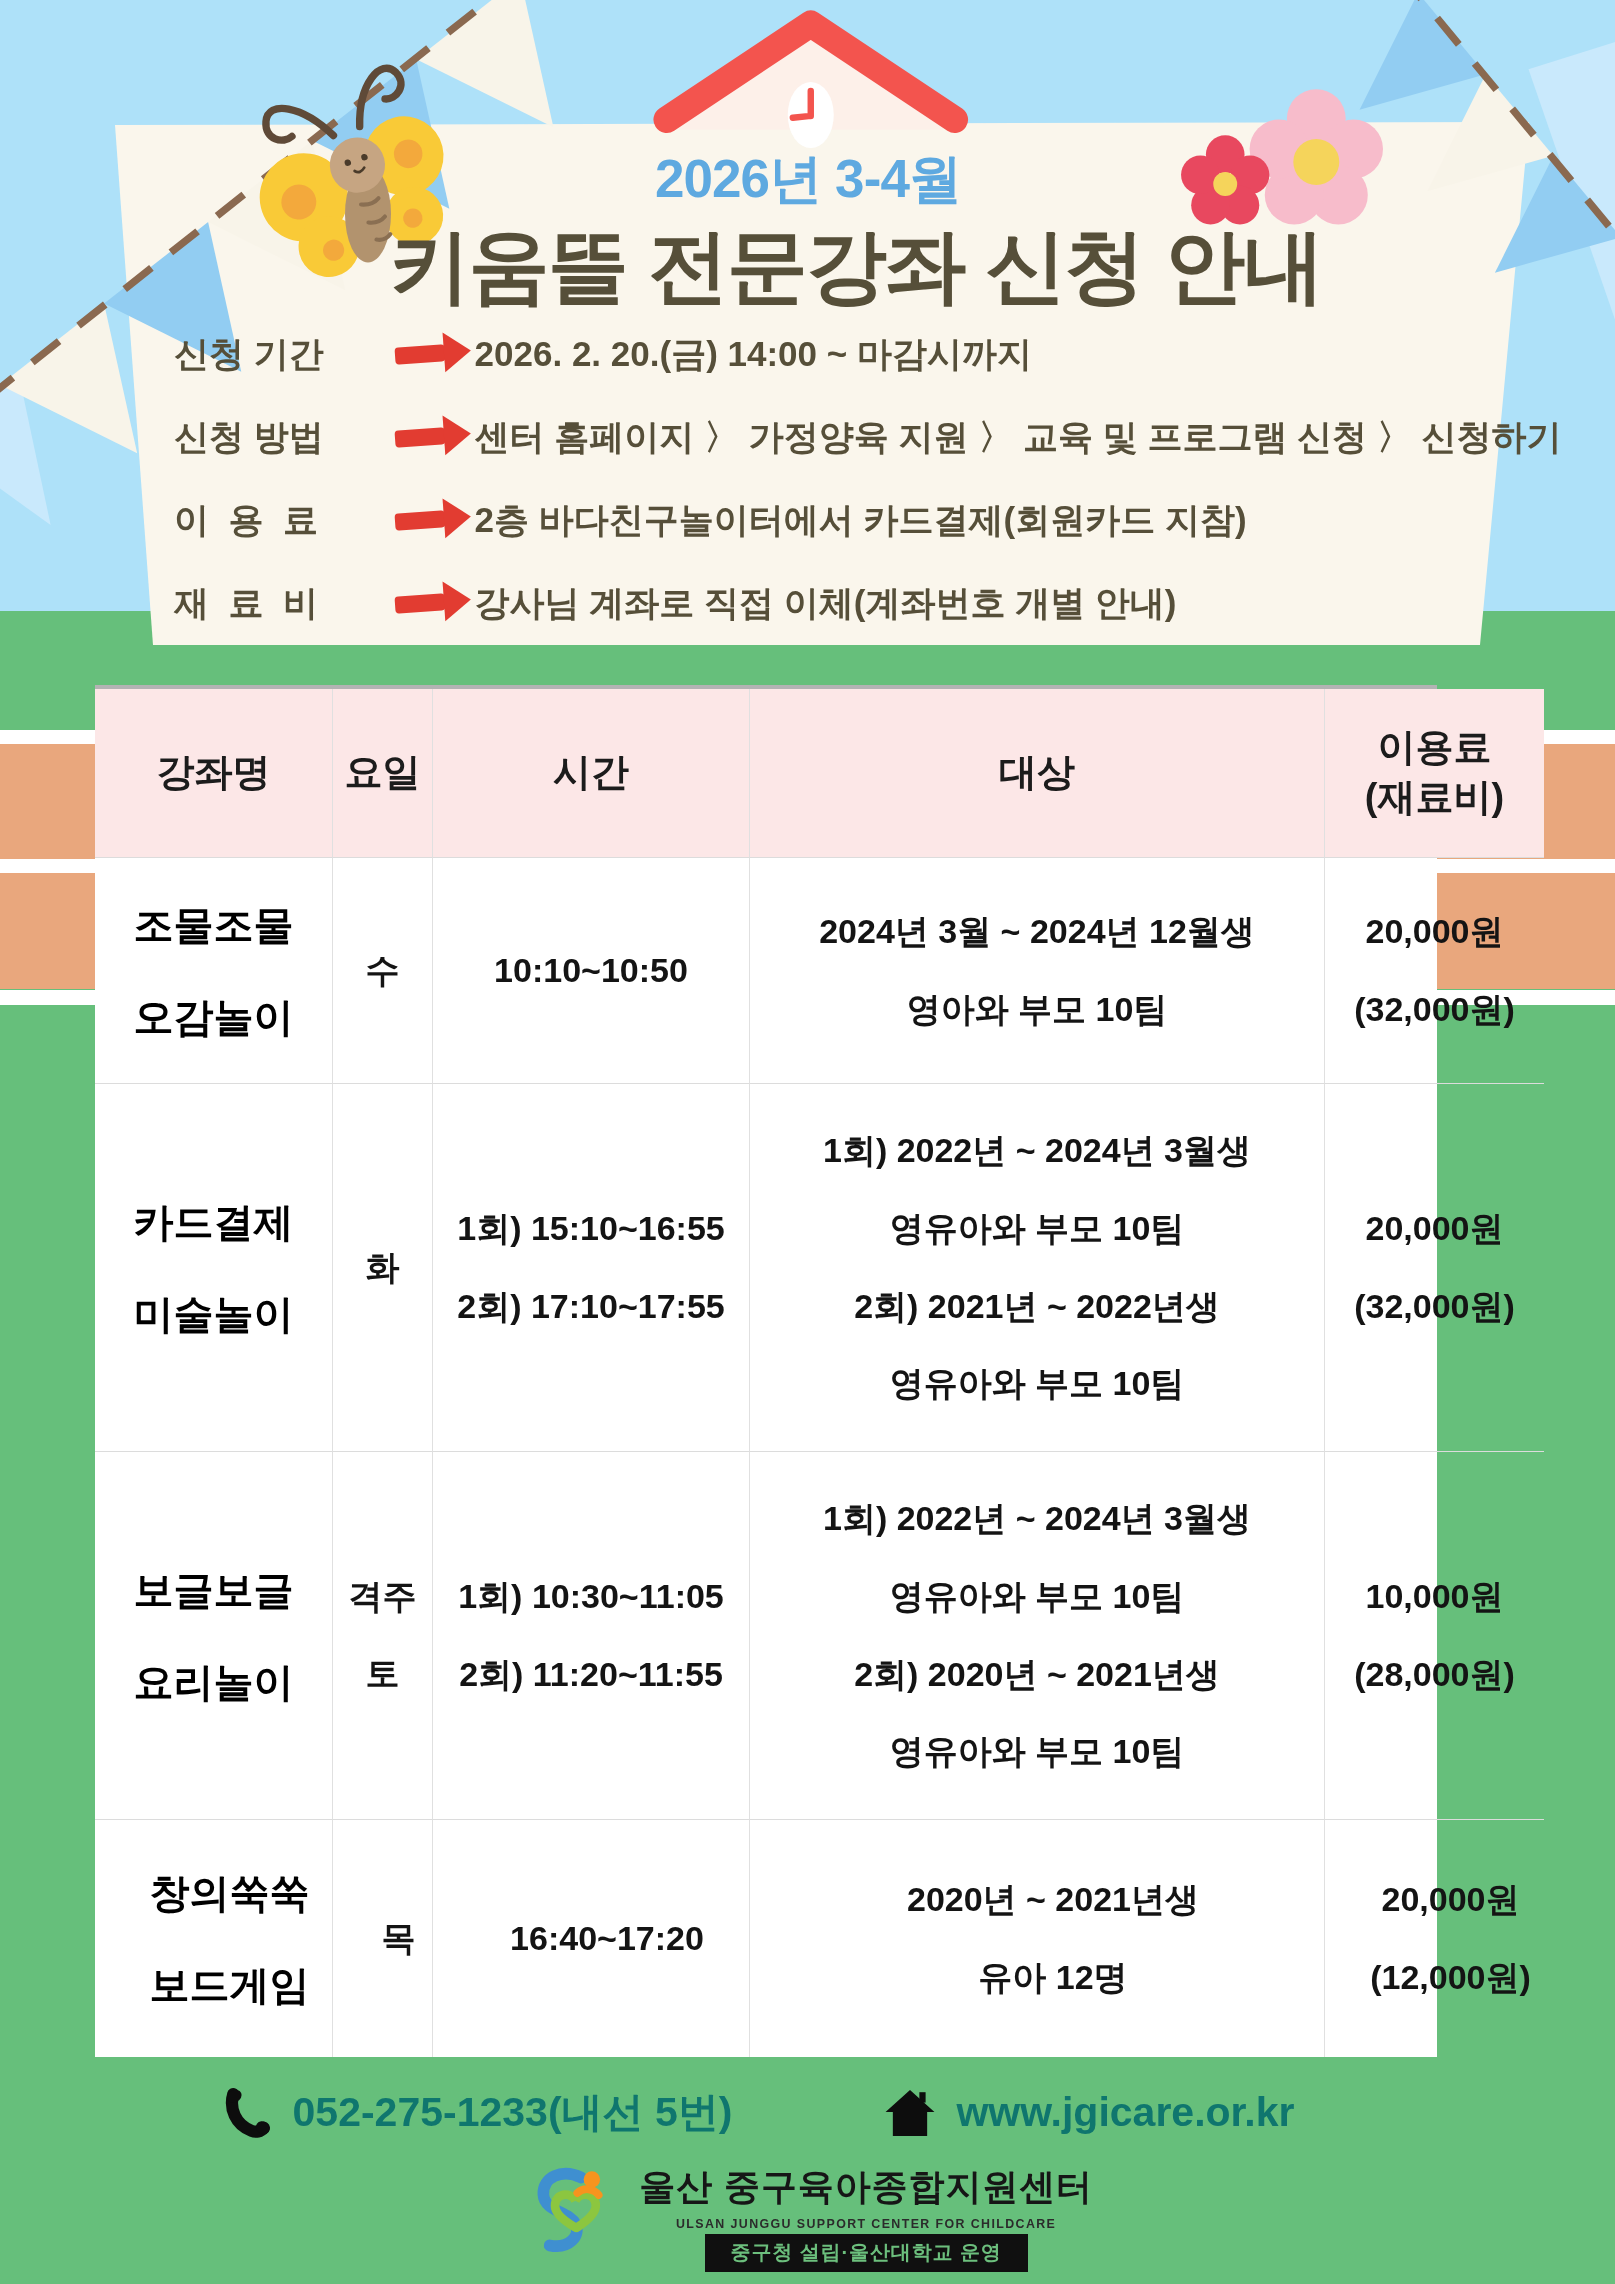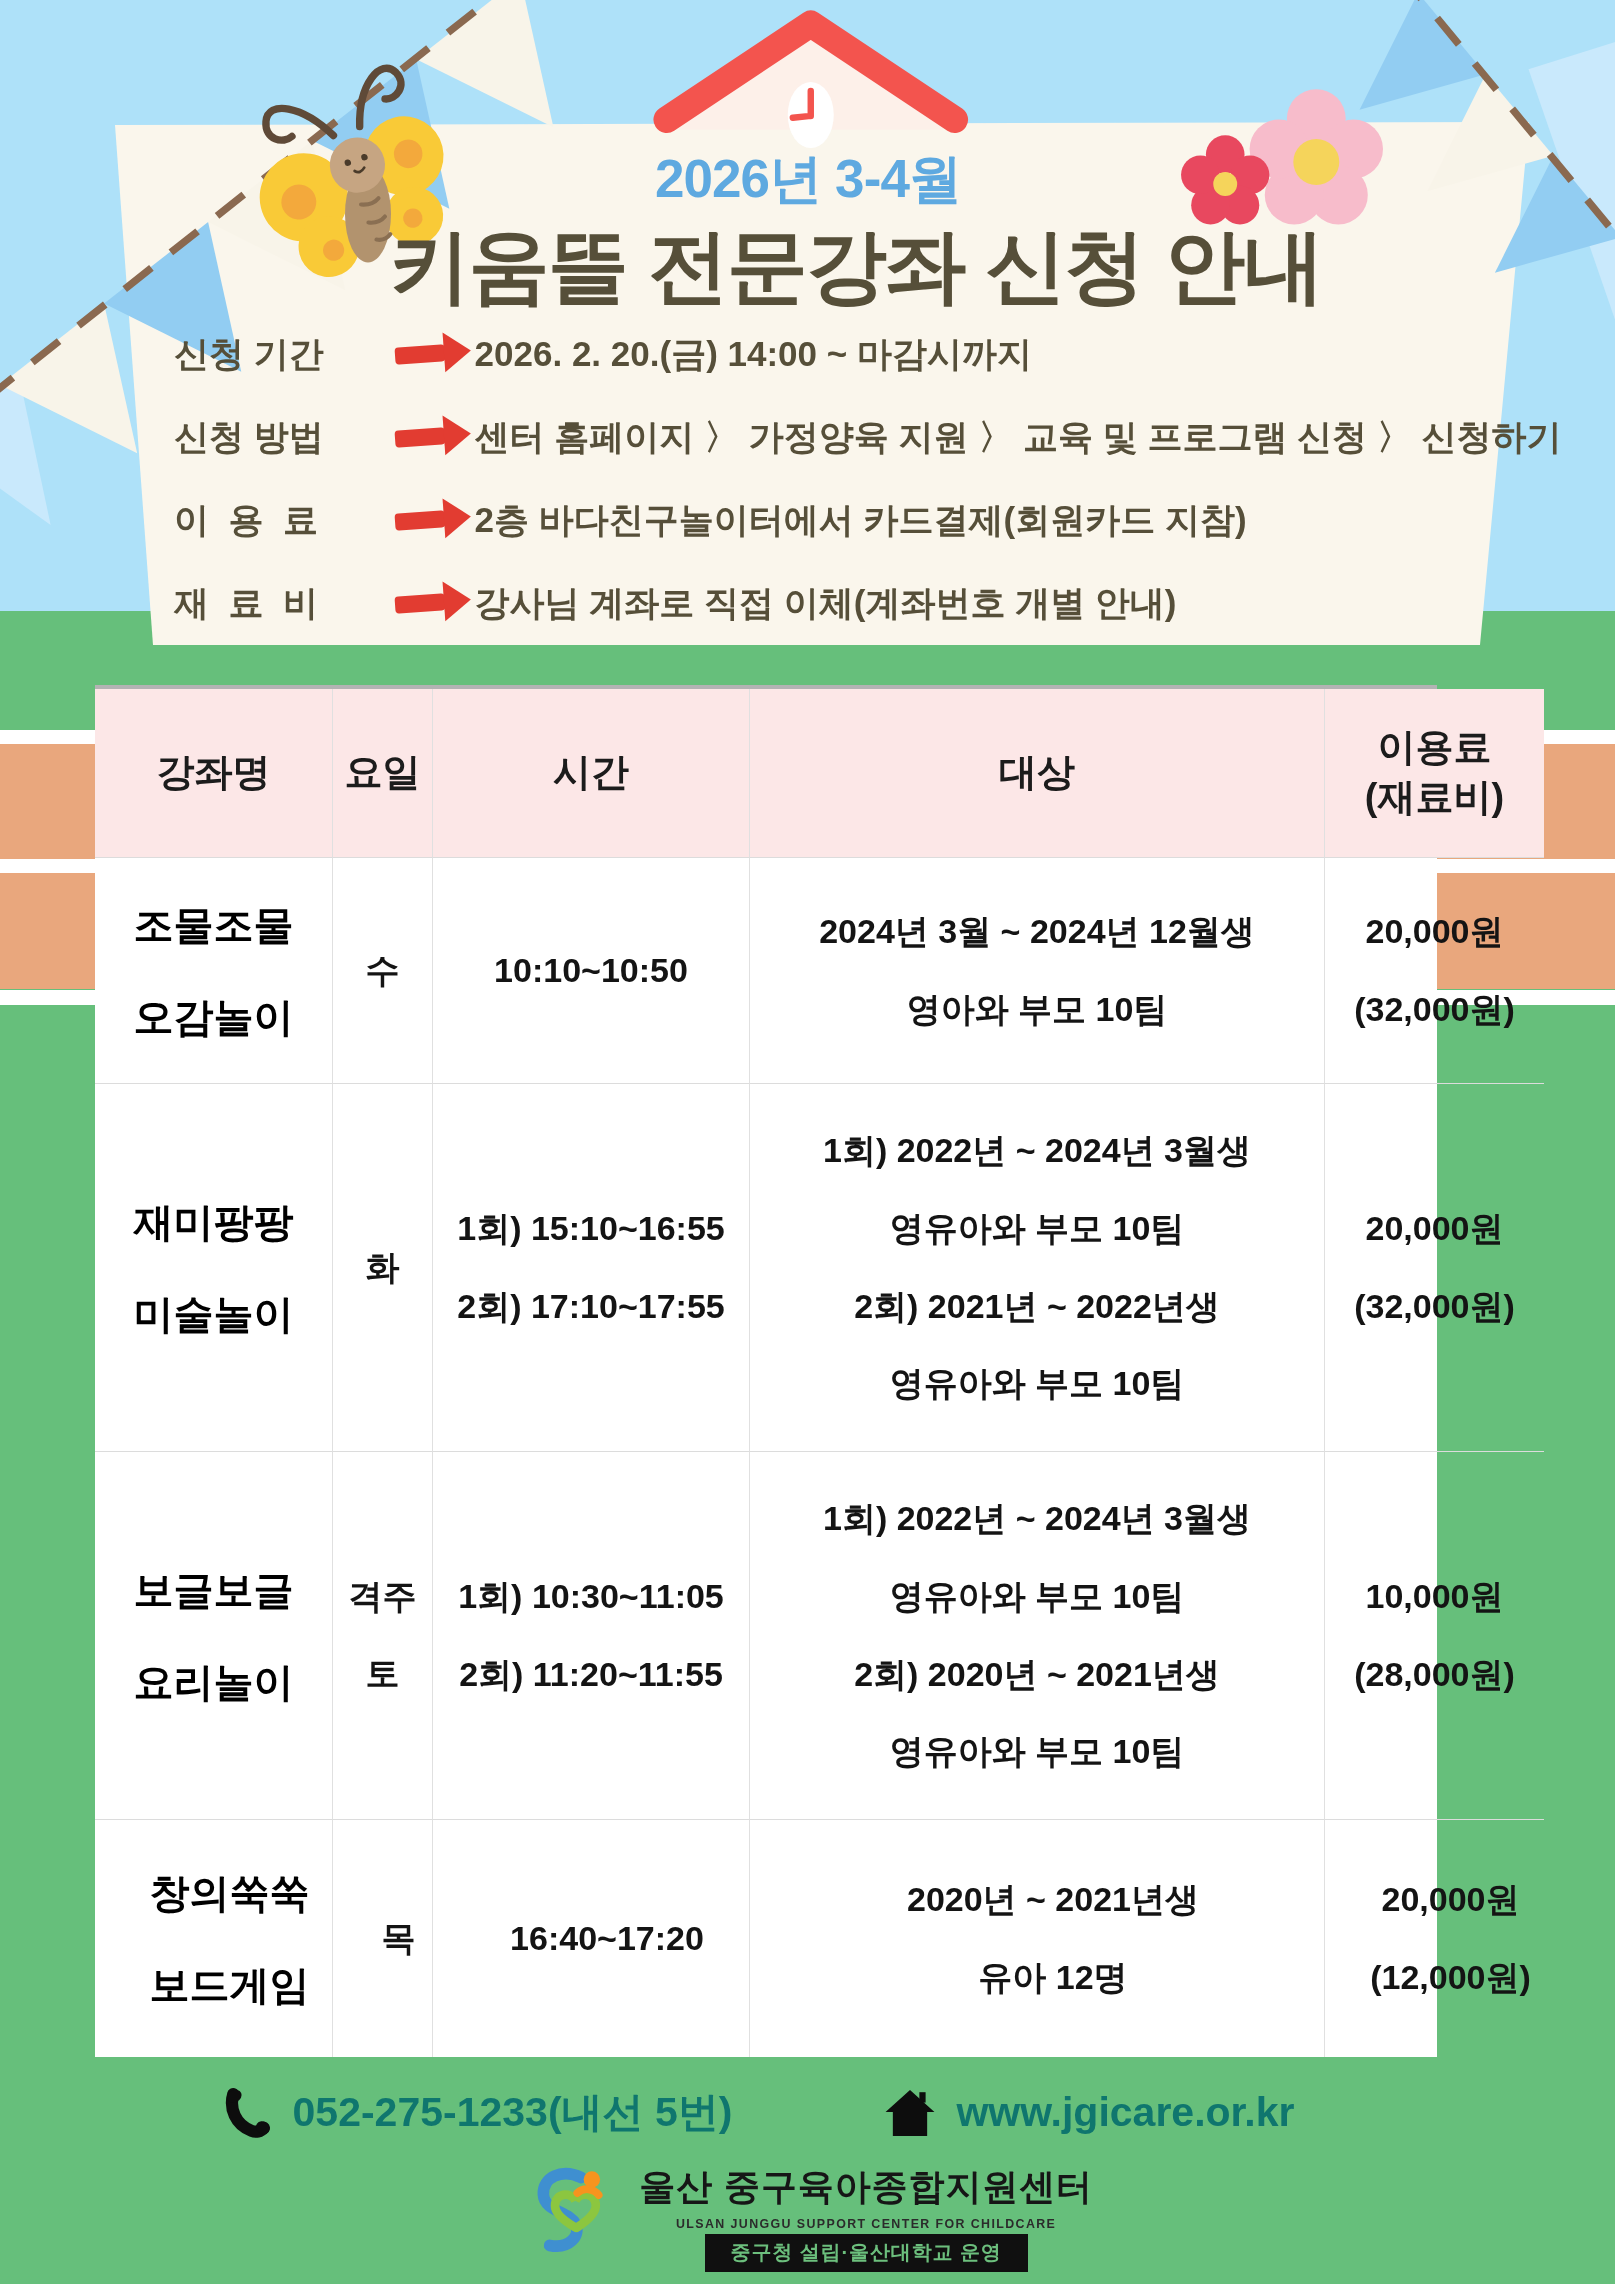--- a/index.html
+++ b/index.html
@@ -255,21 +255,21 @@
     <div class="cell body g-norm">
       <div class="line">2024년 3월 ~ 2024년 12월생</div>
       <div class="line">영아와 부모 10팀</div>
     </div>
     <div class="cell body g-norm last-col">
       <div class="line">20,000원</div>
       <div class="line">(32,000원)</div>
     </div>
 
     <div class="cell course g-course">
-      <div class="line">재미팡팡</div>
+      <div class="line">카드결제</div>
       <div class="line">미술놀이</div>
     </div>
     <div class="cell body g-day">
       <div class="line">화</div>
     </div>
     <div class="cell body g-norm">
       <div class="line">1회) 15:10~16:55</div>
       <div class="line">2회) 17:10~17:55</div>
     </div>
     <div class="cell body g-norm">

